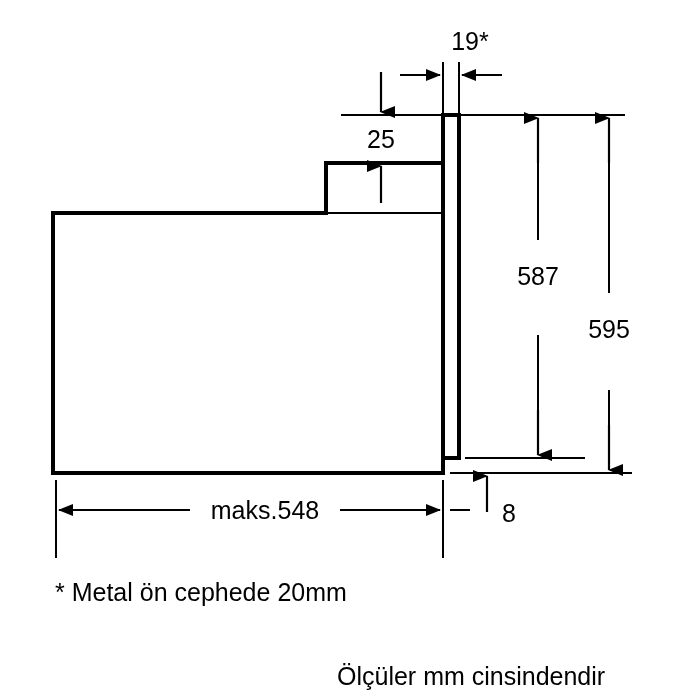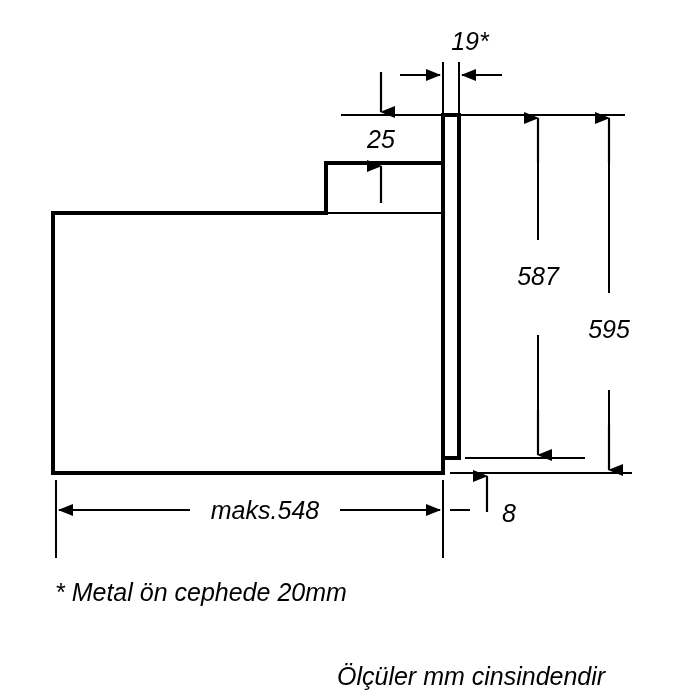--- a/index.html
+++ b/index.html
@@ -12,21 +12,20 @@
     height: 700px;
     font-family: "Liberation Sans", sans-serif;
     color: #000000;
     overflow: hidden;
   }
   #drawing-root {
     position: relative;
     width: 700px;
     height: 700px;
     background: #ffffff;
-    font-style: italic;
   }
   svg#technical-drawing {
     position: absolute;
     left: 0;
     top: 0;
     width: 700px;
     height: 700px;
     display: block;
   }
   .dim-text {

